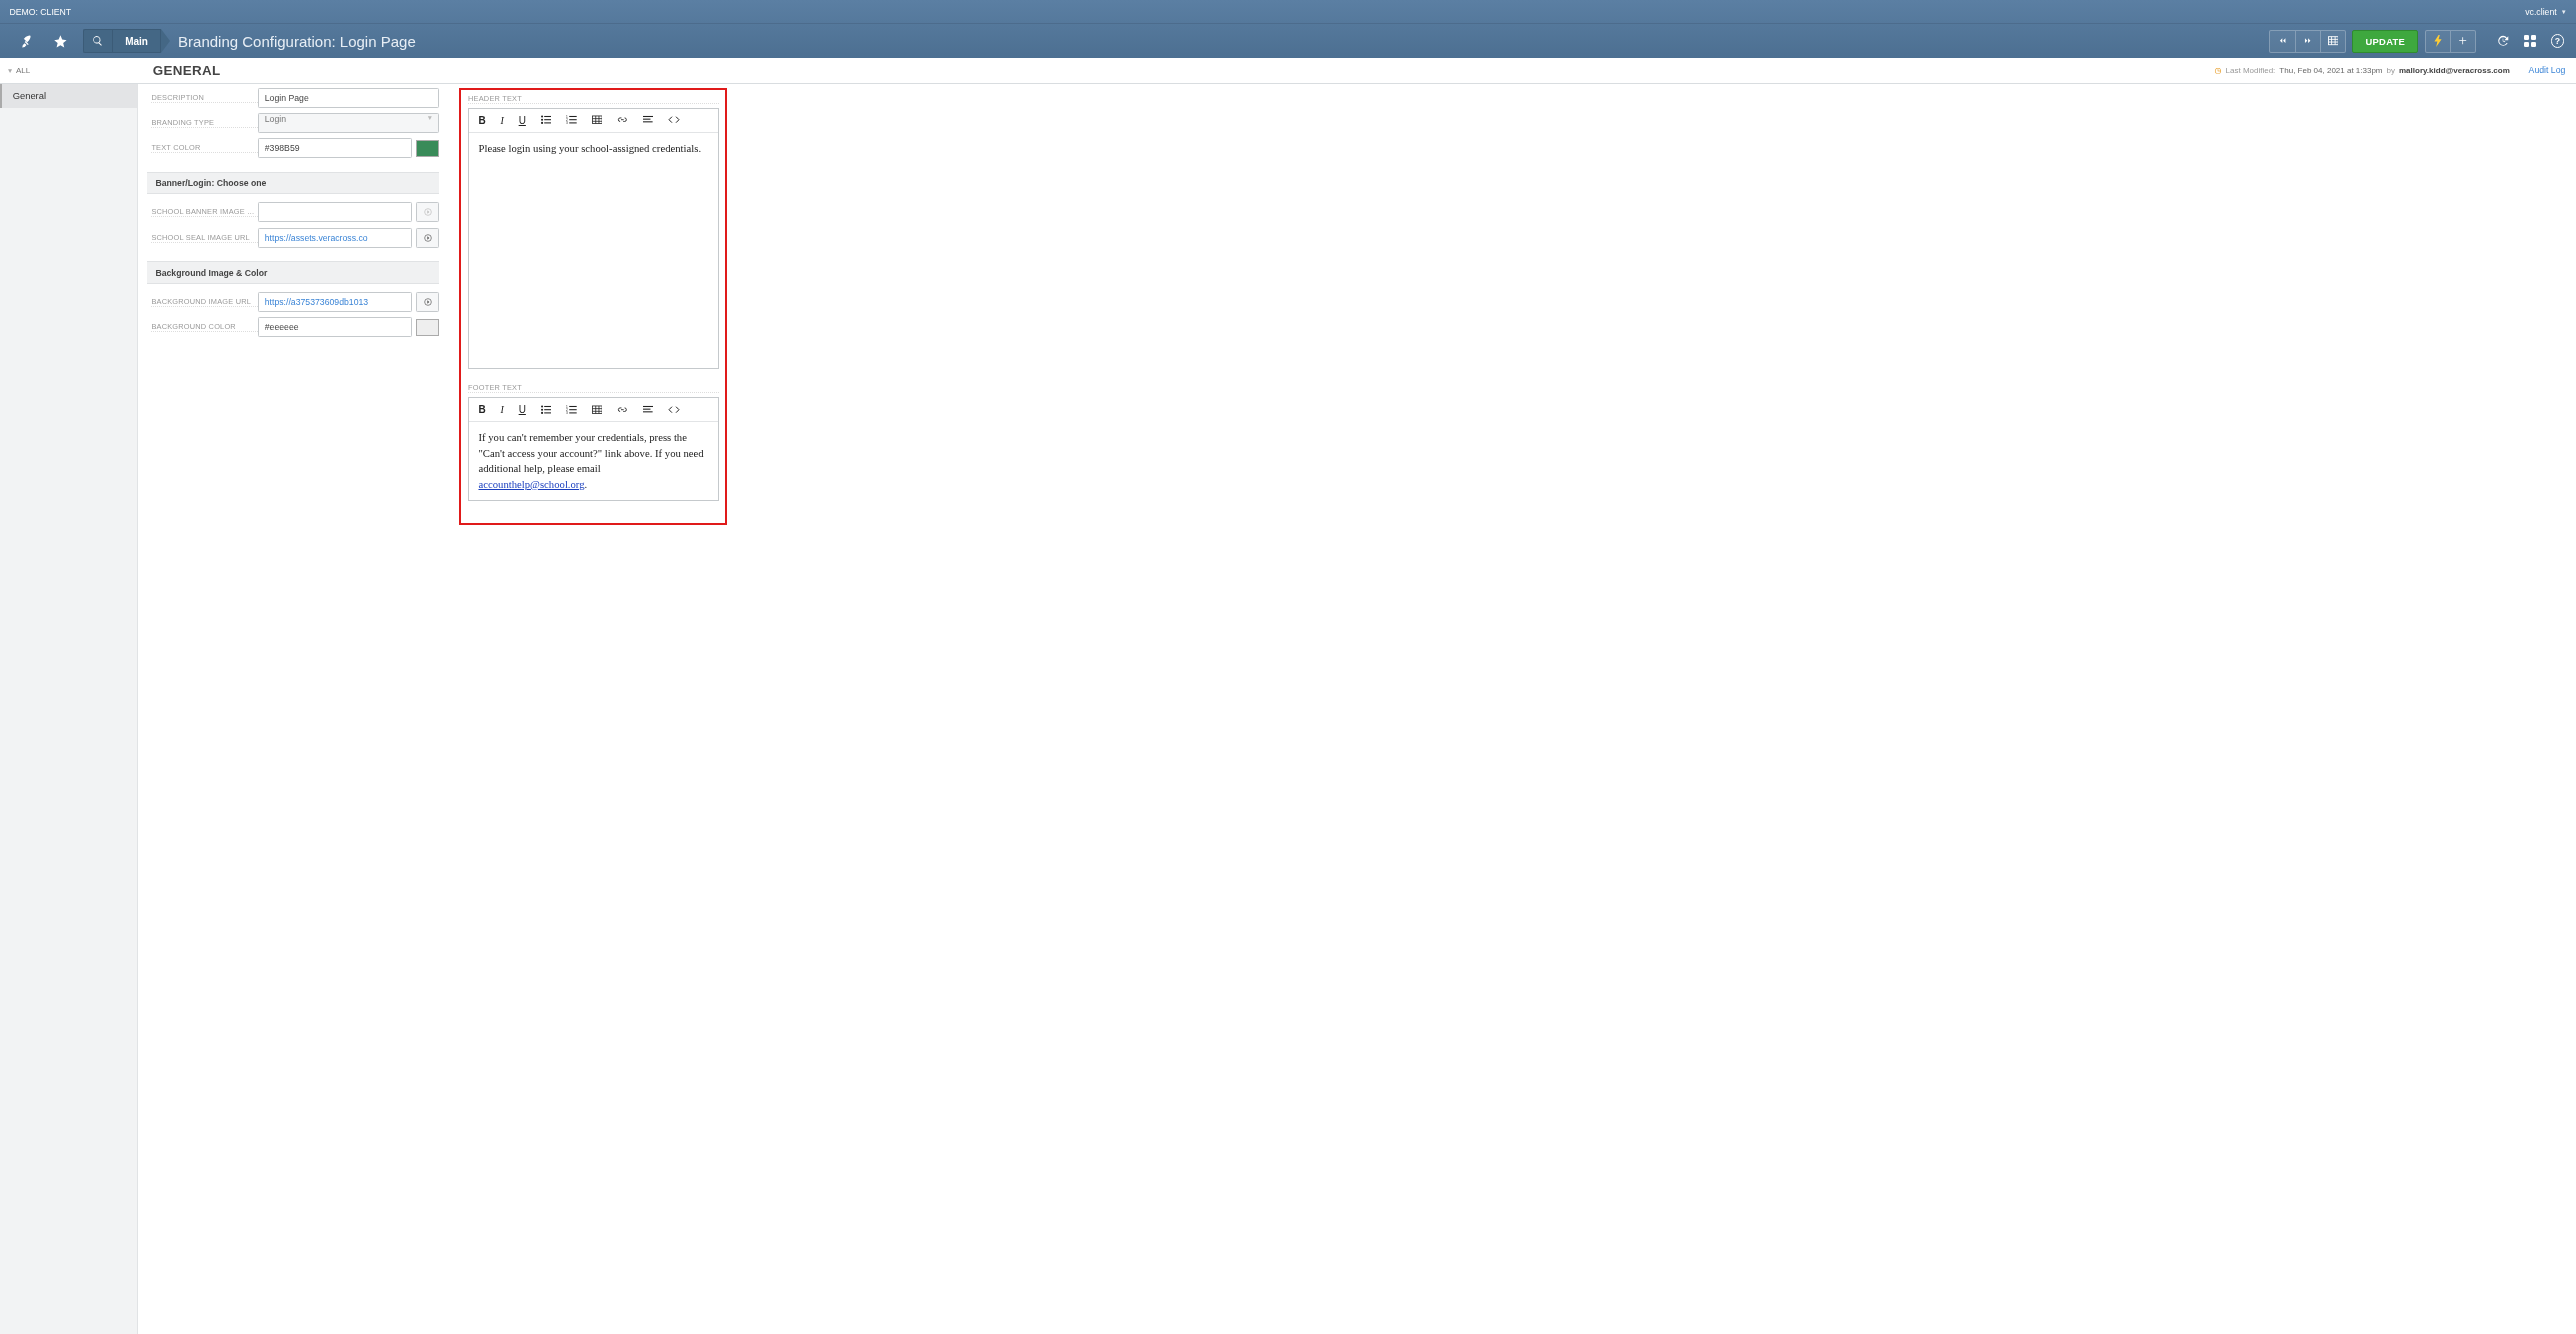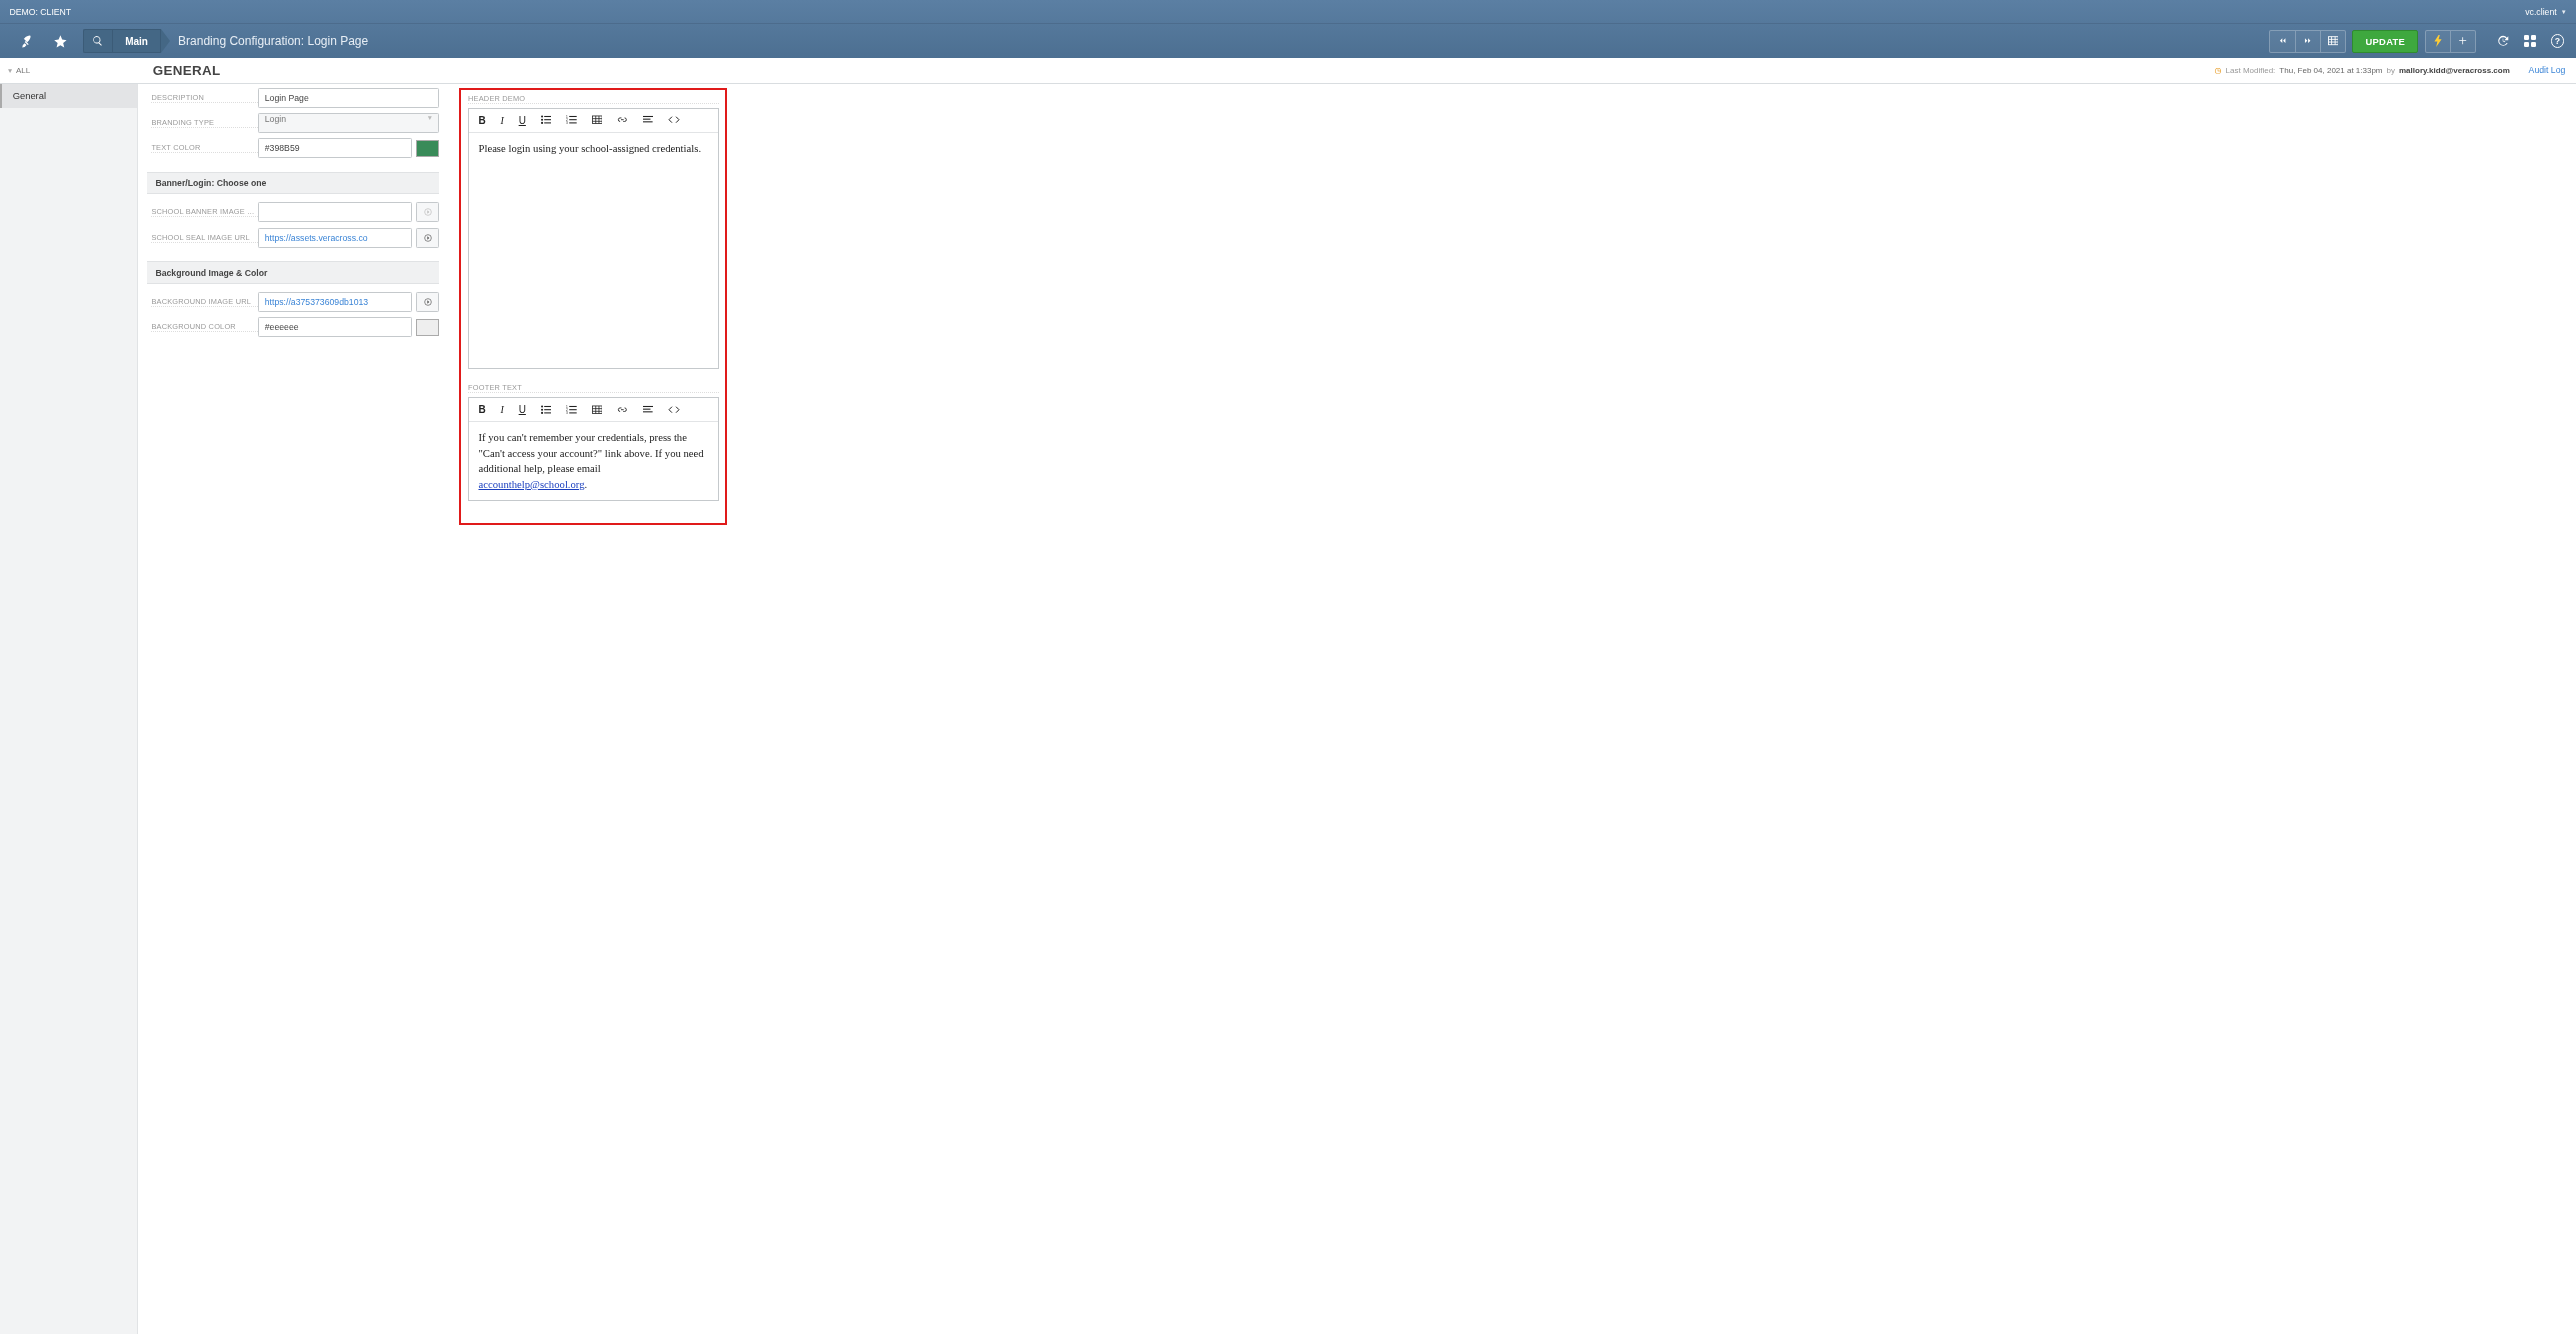--- a/index.html
+++ b/index.html
@@ -22,21 +22,21 @@
 }
 .main-tab {
   height: 24px; padding: 0 12px; background: #446785; border: 0.7px solid #3b5b77;
   color: #fff; font-weight: 600; font-size: 10px; display: flex; align-items: center;
   position: relative;
 }
 .crumb-arrow {
   width: 0; height: 0; border-top: 12px solid transparent; border-bottom: 12px solid transparent;
   border-left: 9.4px solid #446785; margin-right: 5.4px;
 }
-.page-title { color: #e7eef5; font-size: 12px; display: flex; align-items: center; padding-left: 2.7px; }
+.page-title { color: #e7eef5; font-size: 15px; display: flex; align-items: center; padding-left: 2.7px; }
 
 .nav-right { margin-left: auto; display: flex; align-items: center; gap: 6.7px; }
 .nav-btn {
   height: 23px; min-width: 25.5px; border: 0.7px solid rgba(255,255,255,.25); border-radius: 2px;
   background: rgba(255,255,255,.06); display: flex; align-items: center; justify-content: center; color: #fff;
 }
 .nav-btn.joined-left { border-radius: 2px 0 0 2px; border-right: none; }
 .nav-btn.joined-right { border-radius: 0 2px 2px 0; }
 .nav-btn.joined-mid { border-radius: 0; border-right: none; }
 .update-btn {
@@ -293,21 +293,21 @@
           </div>
         </div>
         <div class="field-row">
           <div class="field-label">BACKGROUND COLOR</div>
           <input class="input" value="#eeeeee" style="">
           <div class="color-swatch" style="background:#eeeeee"></div>
         </div>
       </div>
 
       <div class="col-right red-box" style="padding:4px 6.7px 6.7px">
-        <div class="editor-section-label">HEADER DEMO</div>
+        <div class="editor-section-label">HEADER TEXT</div>
         <div class="editor big">
           <div class="editor-toolbar">
             <span class="tbtn" style="font-weight:700">B</span>
             <span class="tbtn" style="font-style:italic;font-family:serif">I</span>
             <span class="tbtn" style="text-decoration:underline">U</span>
             <span class="tbtn">
                 <svg width="10.7" height="9.4" viewBox="0 0 20 16" fill="currentColor">
                   <circle cx="2" cy="2" r="2"></circle>
                   <rect x="6" y="1" width="14" height="2"></rect>
                   <circle cx="2" cy="8" r="2"></circle>

